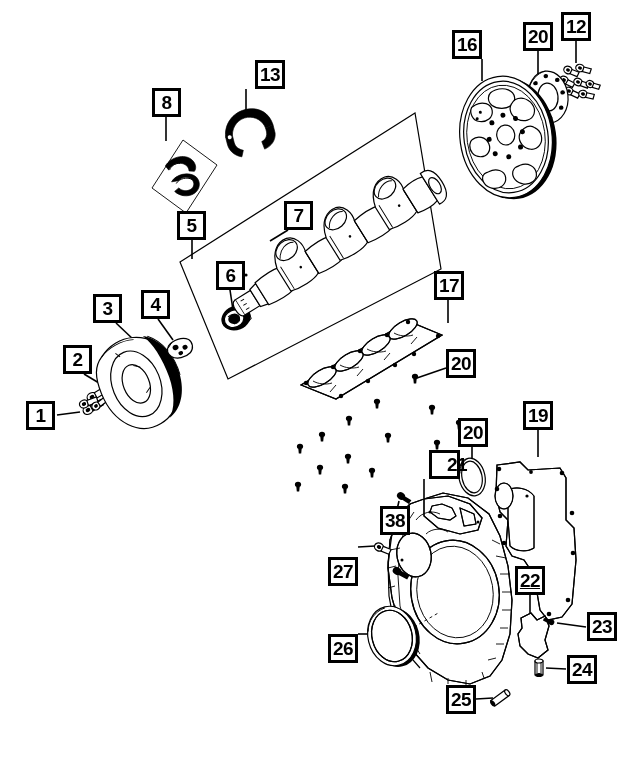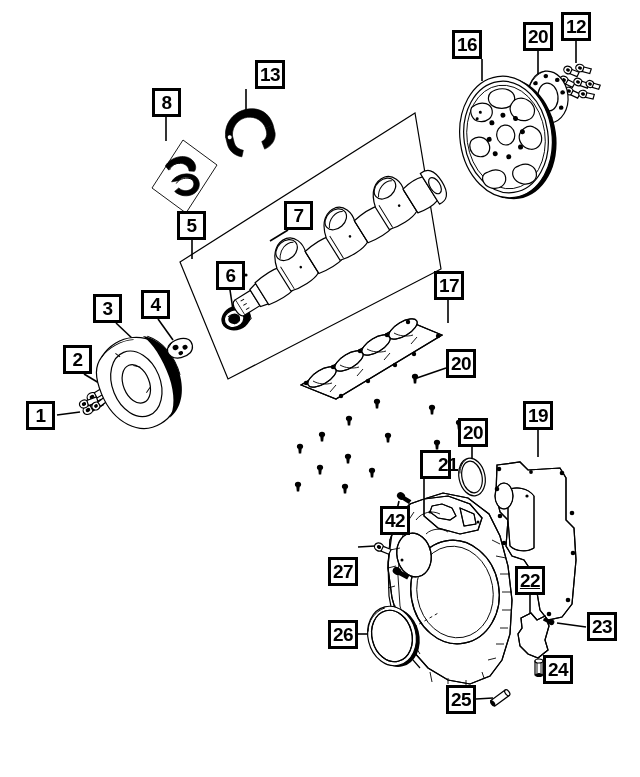--- a/index.html
+++ b/index.html
@@ -507,22 +507,22 @@
   <div class="callout-box cb-1d" style="left:284px; top:201px;">7</div>
   <div class="callout-box cb-1d" style="left:152px; top:88px;">8</div>
   <div class="callout-box cb-2d" style="left:231px; top:60px;margin-left:24px;">13</div>
   <div class="callout-box cb-2d" style="left:561px; top:12px;">12</div>
   <div class="callout-box cb-2d" style="left:523px; top:22px;">20</div>
   <div class="callout-box cb-2d" style="left:452px; top:30px;">16</div>
   <div class="callout-box cb-2d" style="left:434px; top:271px;">17</div>
   <div class="callout-box cb-2d" style="left:446px; top:349px;">20</div>
   <div class="callout-box cb-2d" style="left:523px; top:401px;">19</div>
   <div class="callout-box cb-2d" style="left:458px; top:418px;">20</div>
-  <div class="callout-box cb-2d" style="left:420px; top:450px;padding-left:25px;">21</div>
+  <div class="callout-box cb-2d" style="left:429px; top:450px;padding-left:25px;">21</div>
   <div class="callout-box cb-2d" style="left:515px; top:566px;text-decoration:underline;">22</div>
   <div class="callout-box cb-2d" style="left:587px; top:612px;">23</div>
-  <div class="callout-box cb-2d" style="left:543px; top:655px;">24</div>
+  <div class="callout-box cb-2d" style="left:567px; top:655px;">24</div>
   <div class="callout-box cb-2d" style="left:446px; top:685px;text-align:right;">25</div>
-  <div class="callout-box cb-2d" style="left:328px; top:620px;text-align:center;">26</div>
+  <div class="callout-box cb-2d" style="left:328px; top:634px;text-align:center;">26</div>
   <div class="callout-box cb-2d" style="left:328px; top:557px;">27</div>
-  <div class="callout-box cb-2d" style="left:380px; top:506px;">42</div>
+  <div class="callout-box cb-2d" style="left:380px; top:506px;">38</div>
 
 </div>
 
 </body></html>

